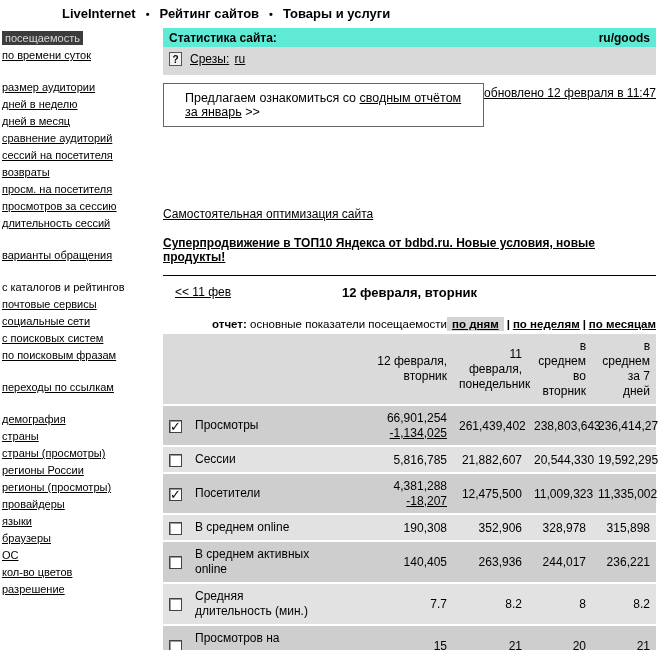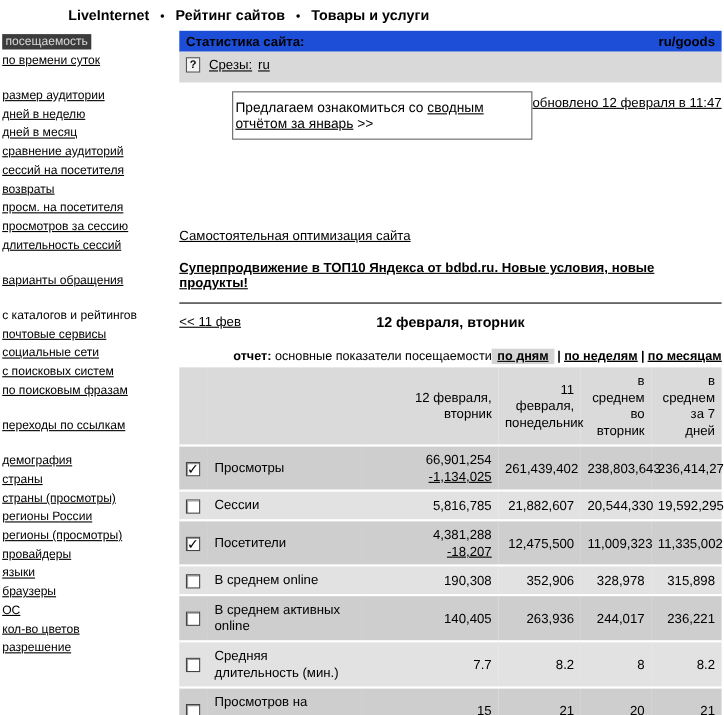--- a/index.html
+++ b/index.html
@@ -21,39 +21,39 @@
   .sidebar { width: 163px; padding: 3px 0 0 2px; font-size: 11px; line-height: 17px; flex: none; }
   .side-group { margin-bottom: 15px; }
   .side-item { display: block; white-space: nowrap; }
   .side-item a, .side-item span { font-size: 11px; }
   .side-sel { background: #3c3c3c; color: #d9d9d9; text-decoration: none; padding: 1px 3px; }
   .side-plain { text-decoration: none; }
 
   
   .main { width: 493px; flex: none; padding-top: 1px; }
 
-  .statbar { background: #1d4ed8; padding: 3px 6px 2px 6px; font-weight: bold;
+  .statbar { background: #5eead4; padding: 3px 6px 2px 6px; font-weight: bold;
              display: flex; justify-content: space-between; align-items: center; }
   .strip { background: #d9d9d9; padding: 5px 6px 9px 6px; display: flex; align-items: center; gap: 6px; }
   .help-icon { display: inline-block; width: 13px; height: 14px; border: 1px solid #555;
                background: #f2f2f2; font-size: 10px; font-weight: bold; text-align: center;
                line-height: 13px; text-decoration: none; }
   .strip a { margin-right: 2px; }
 
   .notice-row { margin-top: 8px; display: flex; justify-content: space-between; align-items: flex-start; }
-  .notice-box { border: 1px solid #666; padding: 7px 2px; font-size: 12.5px; margin-left: 48px; }
+  .notice-box { border: 1px solid #666; padding: 7px 21px; font-size: 12.5px; }
   .updated { margin-top: 3px; white-space: nowrap; }
 
   .promo1 { display: inline-block; margin-top: 80px; font-weight: normal; text-align: center; }
   .promo2 { display: inline-block; margin-top: 15px; font-weight: bold; }
 
   .hr { border-top: 1px solid #000; margin-top: 11px; }
 
   .datebar { position: relative; margin-top: 9px; height: 16px; }
-  .datebar .prev { position: absolute; left: 0; top: 0; }
+  .datebar .prev { position: absolute; left: 12px; top: 0; }
   .datebar .cur { text-align: center; font-weight: bold; font-size: 13px; }
 
   .reportbar { margin-top: 17px; display: flex; justify-content: flex-end; align-items: center; font-size: 11.5px; }
   .reportbar .lbl { font-weight: bold; }
   .periods { font-weight: bold; white-space: nowrap; text-decoration: underline; }
   .period-cur { background: #d4d4d4; padding: 1px 5px; text-decoration: none; }
   .periods .pipe { margin: 0 3px; }
 
   
   table.stats { width: 100%; border-collapse: collapse; table-layout: fixed; margin-top: 4px; }

